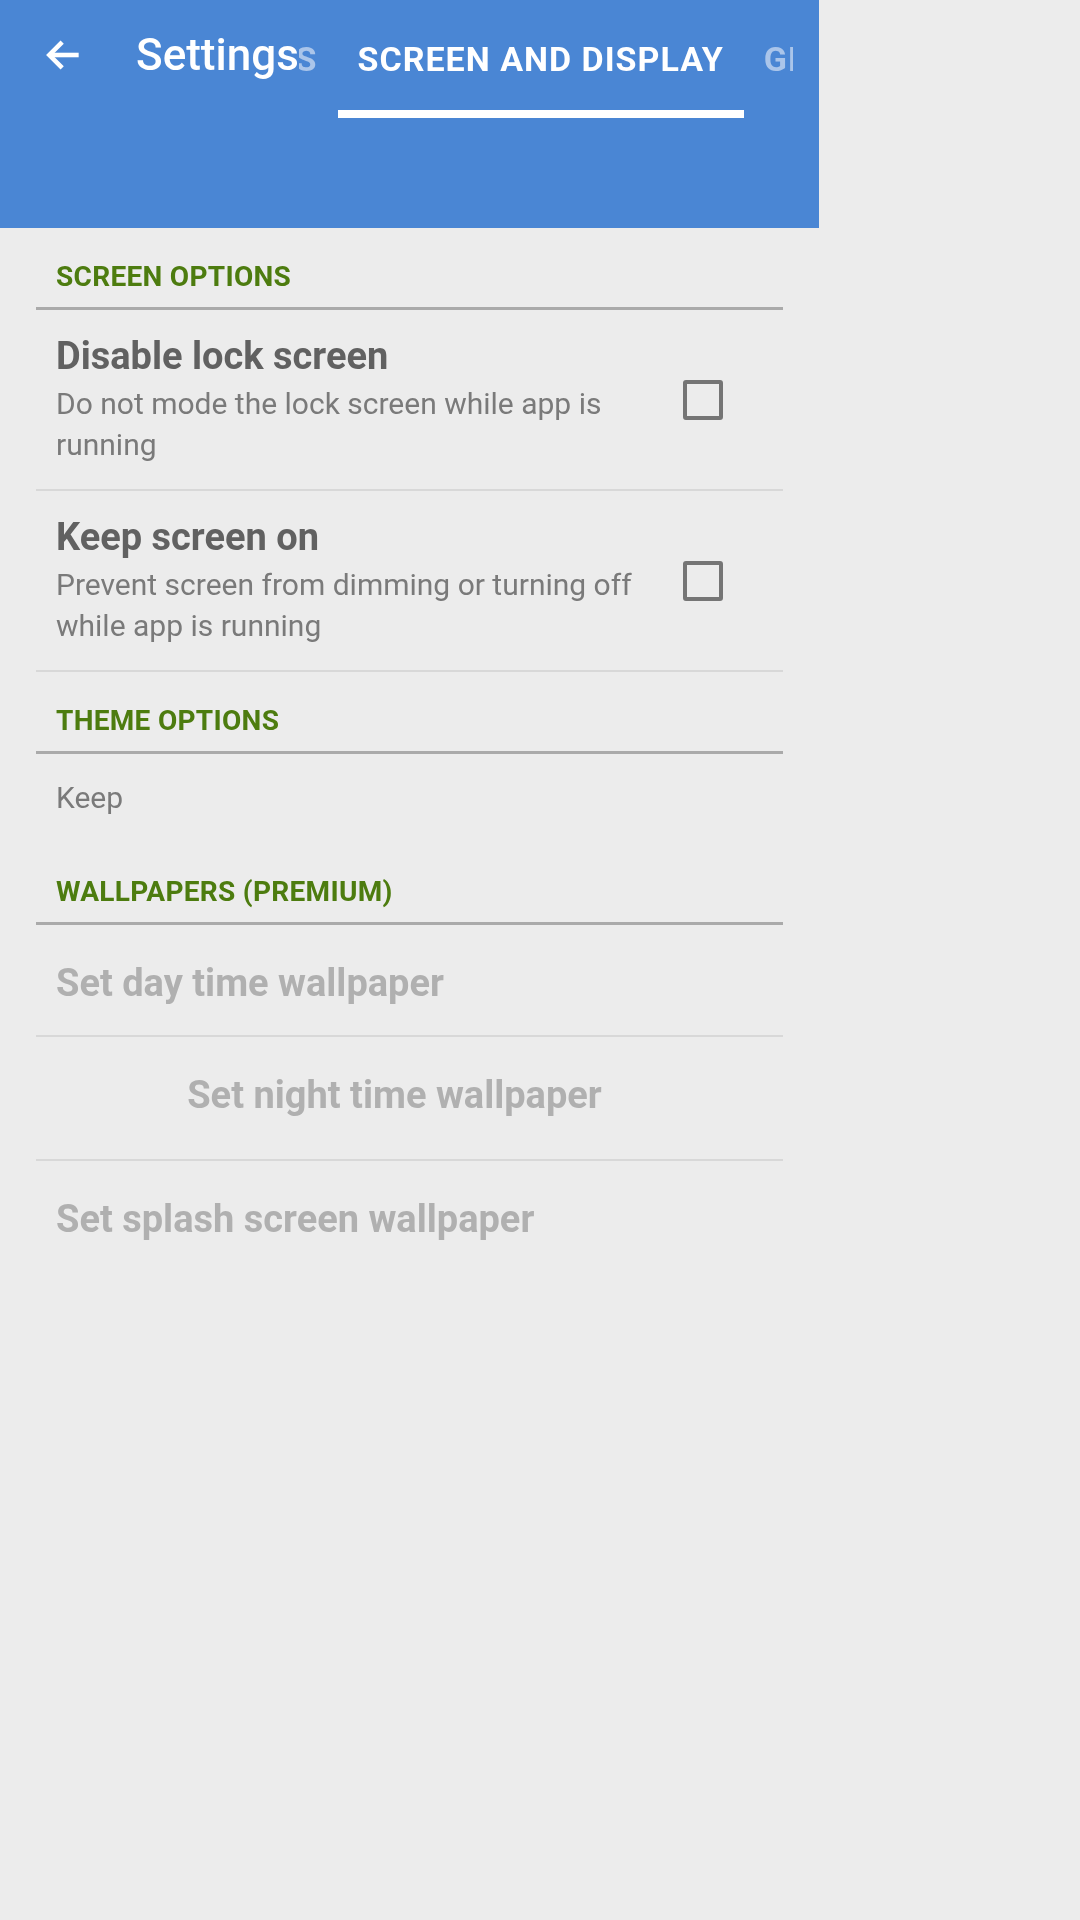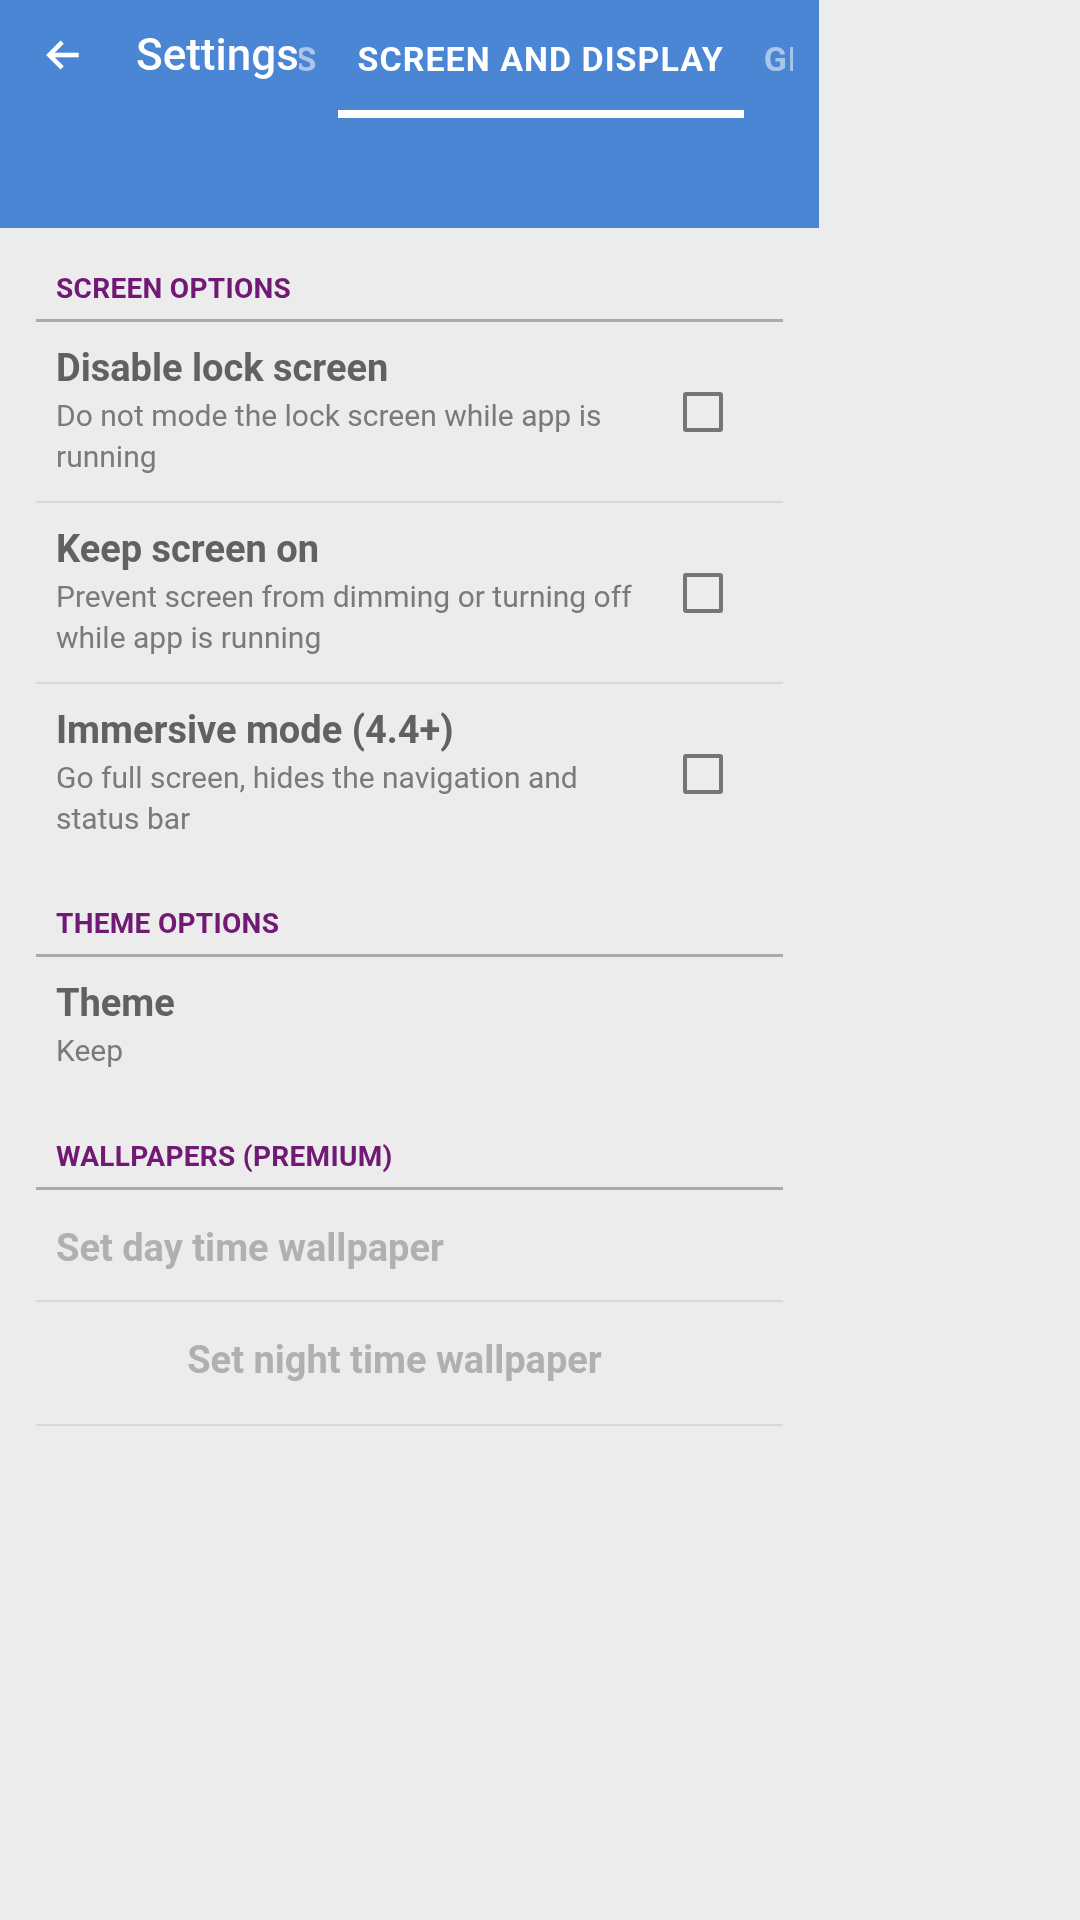--- a/index.html
+++ b/index.html
@@ -77,26 +77,25 @@
       bottom: 0;
       left: 0;
       right: 0;
       height: 8px;
       background: #fff;
     }
     .content {
       padding: 0;
     }
     .section-header {
-      color: #701a75;
+      color: #4d7c0f;
       font-size: 28px;
       font-weight: 700;
       padding: 32px 56px 14px;
       letter-spacing: 0.3px;
-      margin-top: 12px;
     }
     .section-divider {
       height: 3px;
       background: #aaa;
       margin: 0 36px;
     }
     .item {
       padding: 24px 56px;
       display: flex;
       align-items: center;
@@ -172,34 +171,26 @@
 
   <div class="item">
     <div class="item-text">
       <div class="item-title">Keep screen on</div>
       <div class="item-subtitle">Prevent screen from dimming or turning off while app is running</div>
     </div>
     <div class="checkbox"></div>
   </div>
   <div class="item-divider"></div>
 
-  <div class="item">
-    <div class="item-text">
-      <div class="item-title">Immersive mode (4.4+)</div>
-      <div class="item-subtitle">Go full screen, hides the navigation and status bar</div>
-    </div>
-    <div class="checkbox"></div>
-  </div>
 
   <div class="section-header">THEME OPTIONS</div>
   <div class="section-divider"></div>
 
   <div class="item">
     <div class="item-text">
-      <div class="item-title">Theme</div>
       <div class="item-subtitle">Keep</div>
     </div>
   </div>
 
   <div class="section-header">WALLPAPERS (PREMIUM)</div>
   <div class="section-divider"></div>
 
   <div class="item disabled" style="padding-top:36px;padding-bottom:24px;">
     <div class="item-text">
       <div class="item-title">Set day time wallpaper</div>

